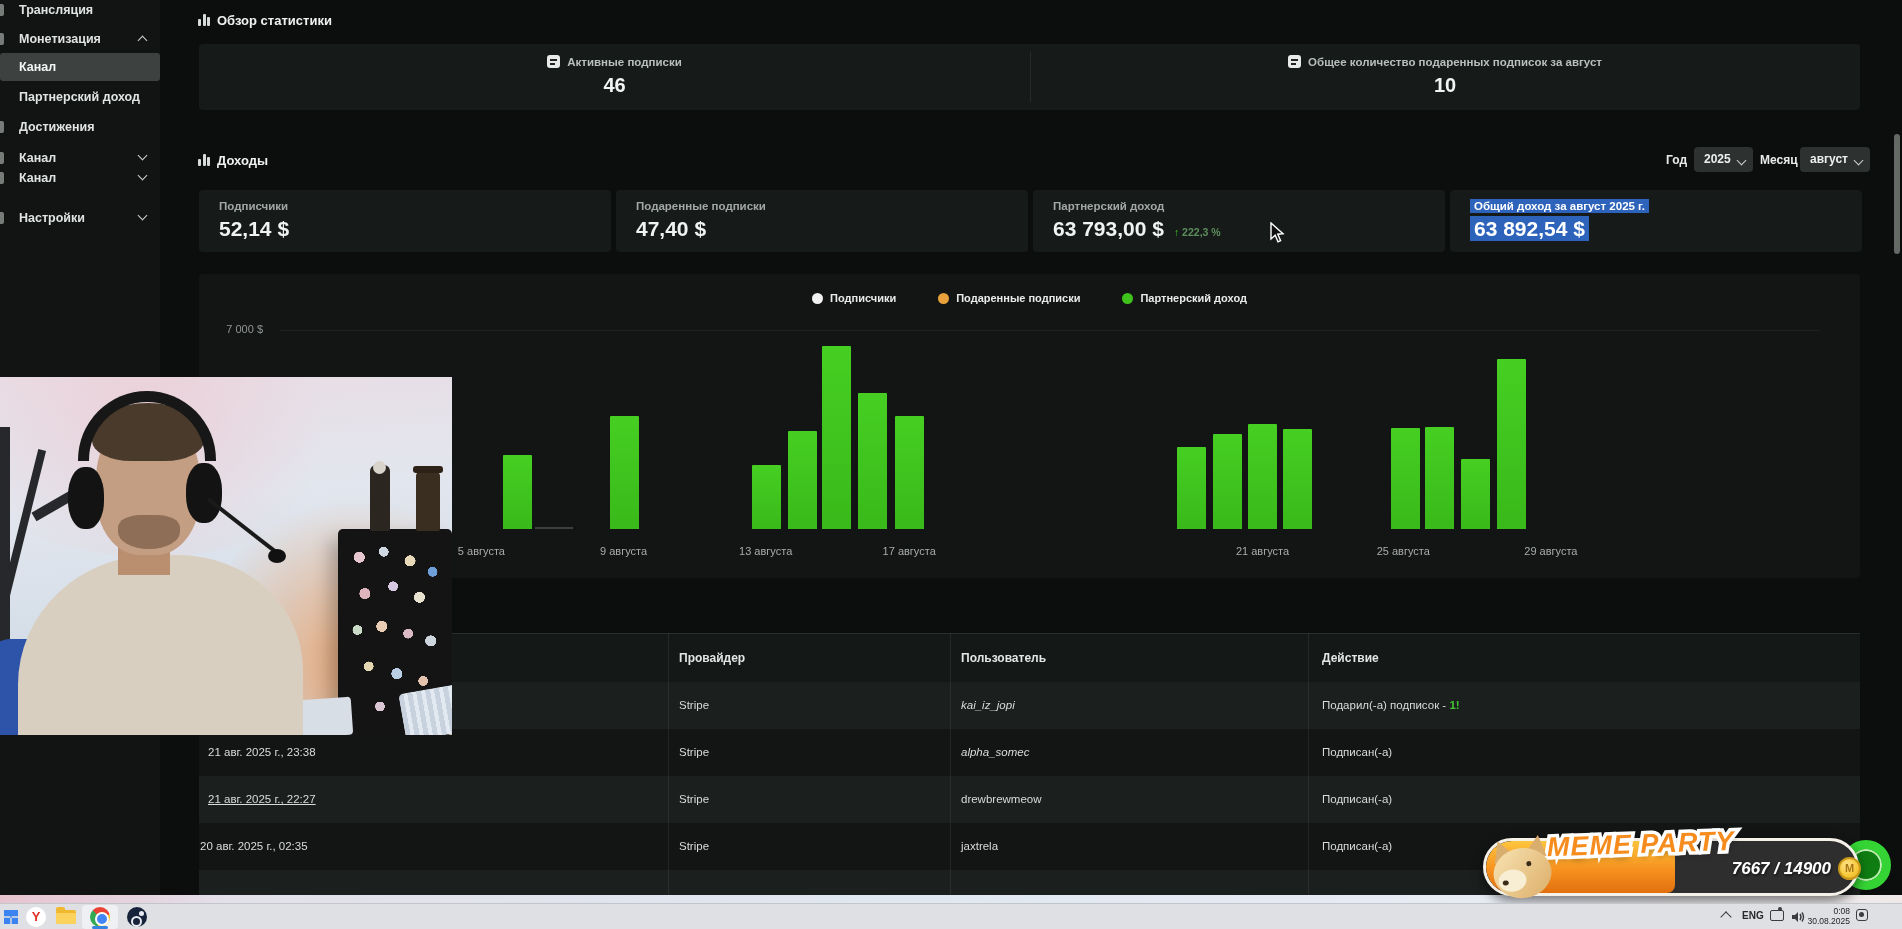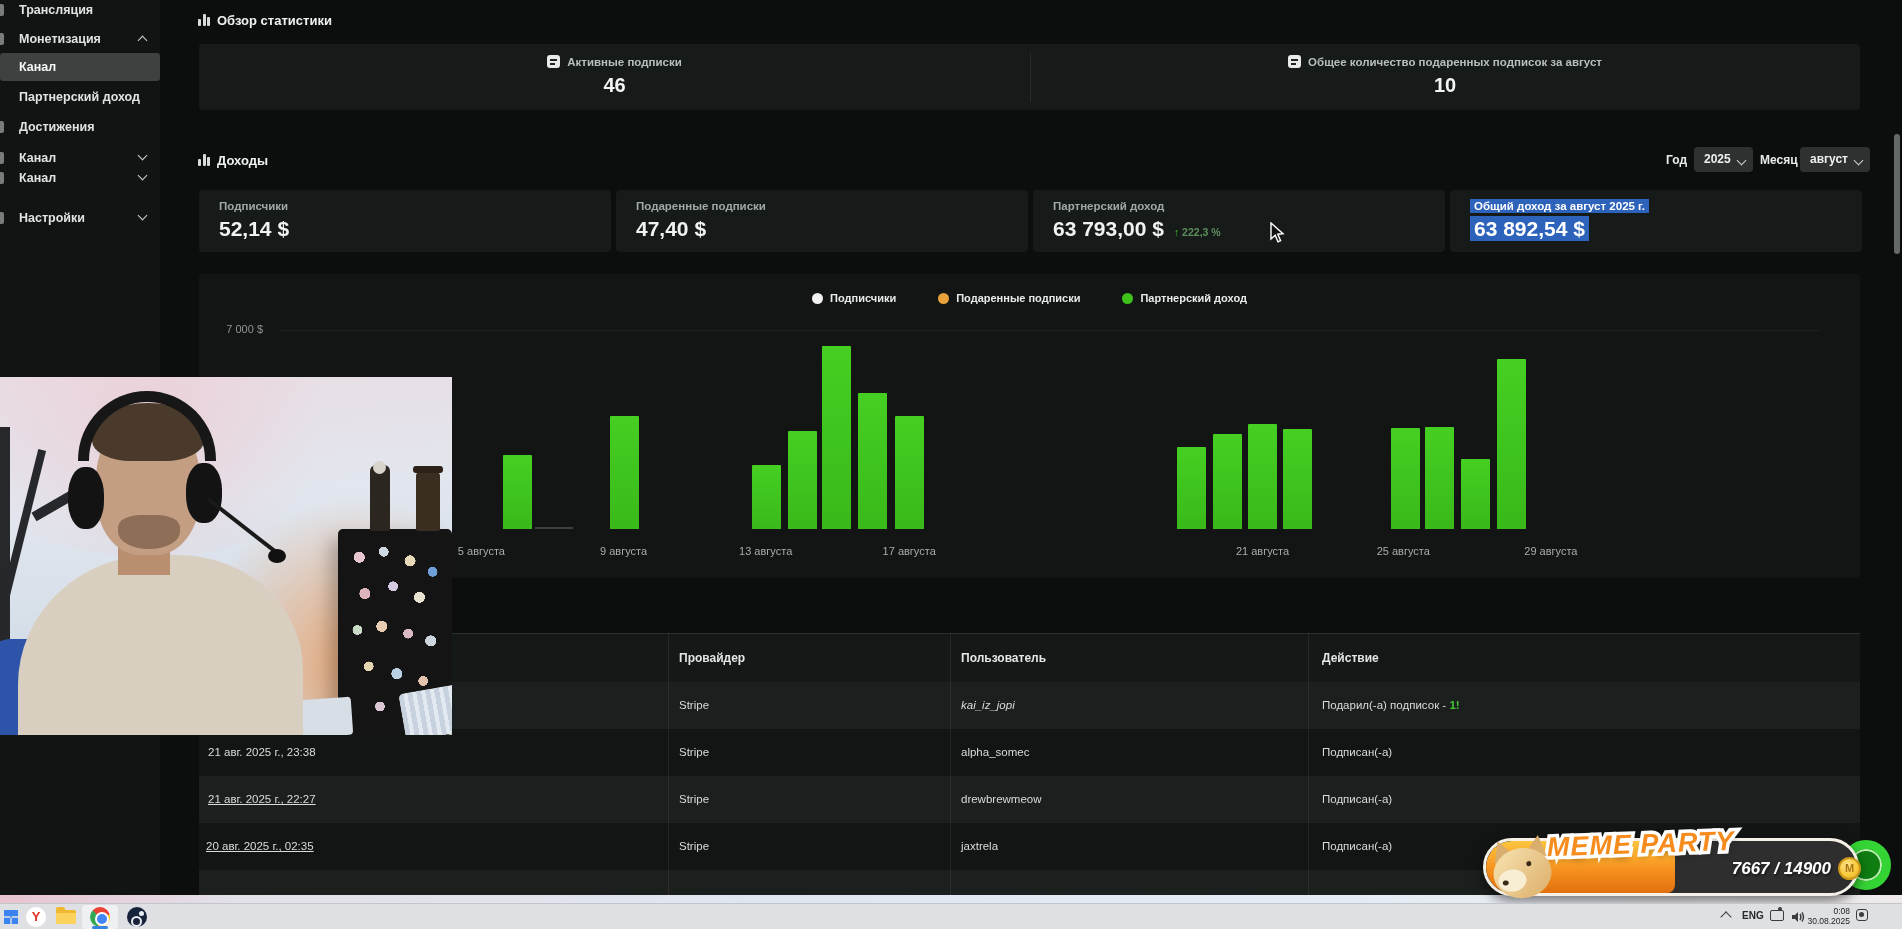--- a/index.html
+++ b/index.html
@@ -340,31 +340,31 @@
     <div id="table-body" style="position:absolute;left:0;top:49px;width:1661px">
         <div class="trow light">
           <span class="td" style="left: 9px;"></span>
           <span class="td" style="left: 480px;">Stripe</span>
           <span class="td" style="left: 762px; font-style: italic;">kai_iz_jopi</span>
           <span class="td" style="left: 1123px;">Подарил(-а) подписок - <span class="hl">1!</span></span>
         </div>
         <div class="trow dark">
           <span class="td" style="left: 9px;">21 авг. 2025 г., 23:38</span>
           <span class="td" style="left: 480px;">Stripe</span>
-          <span class="td" style="left: 762px;">alpha_somec</span>
+          <span class="td" style="left: 762px; font-style: italic;">alpha_somec</span>
           <span class="td" style="left: 1123px;">Подписан(-а)</span>
         </div>
         <div class="trow light">
           <span class="td" style="left: 9px; text-decoration: underline;">21 авг. 2025 г., 22:27</span>
           <span class="td" style="left: 480px;">Stripe</span>
           <span class="td" style="left: 762px;">drewbrewmeow</span>
           <span class="td" style="left: 1123px;">Подписан(-а)</span>
         </div>
         <div class="trow dark">
-          <span class="td" style="left: 7px; text-decoration: underline;">20 авг. 2025 г., 02:35</span>
+          <span class="td" style="left: 1px;">20 авг. 2025 г., 02:35</span>
           <span class="td" style="left: 480px;">Stripe</span>
           <span class="td" style="left: 762px;">jaxtrela</span>
           <span class="td" style="left: 1123px;">Подписан(-а)</span>
         </div>
         <div class="trow light">
           <span class="td" style="left: 9px;"></span>
           <span class="td" style="left: 480px;"></span>
           <span class="td" style="left: 762px;"></span>
           <span class="td" style="left: 1123px;"></span>
         </div>

